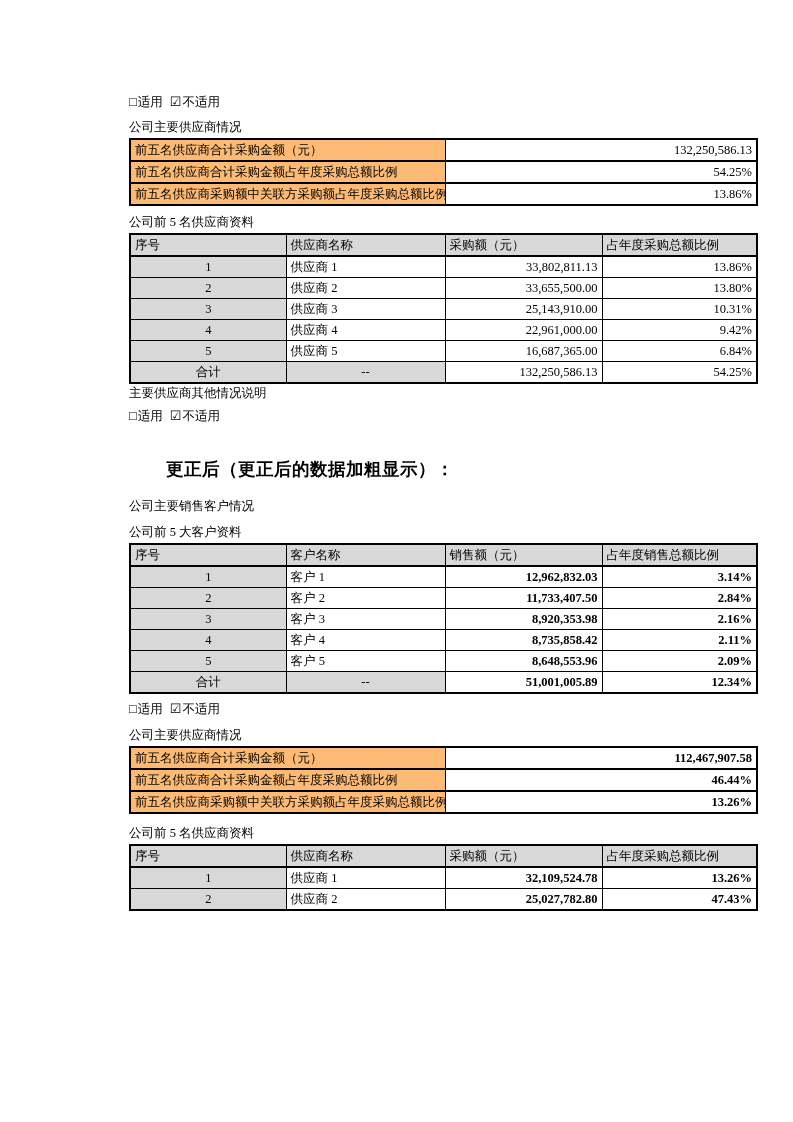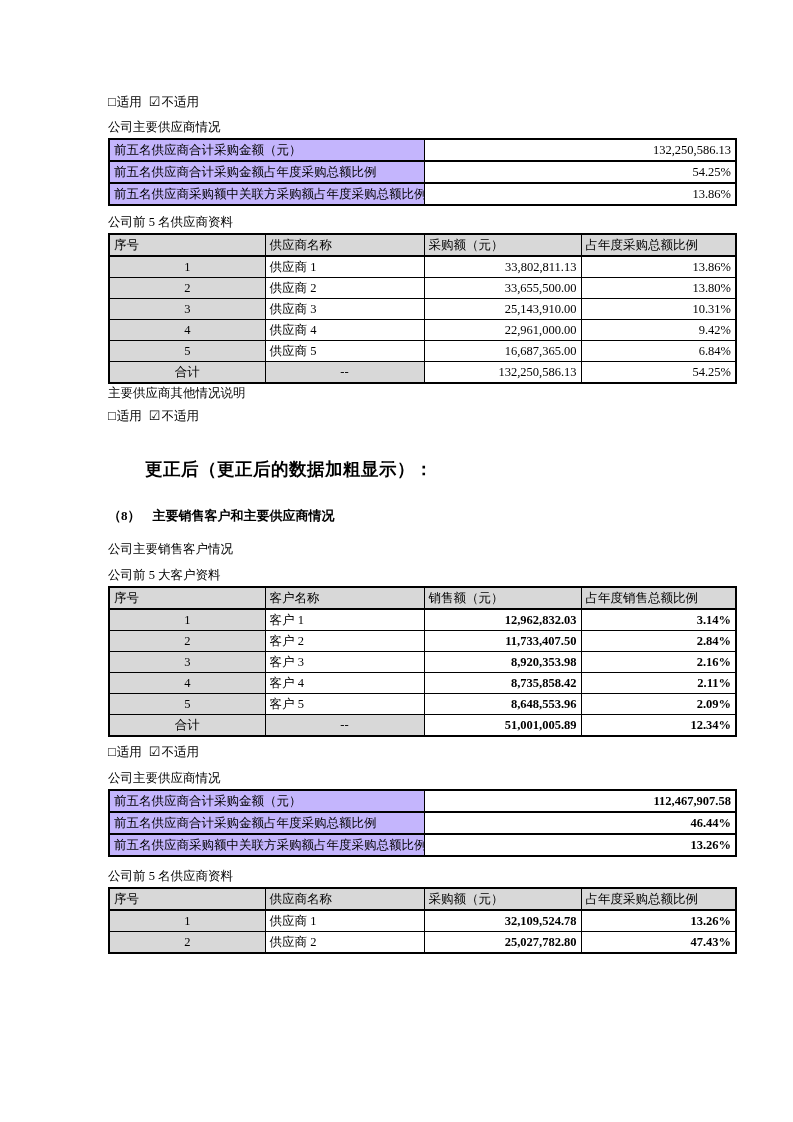--- a/index.html
+++ b/index.html
@@ -2,21 +2,21 @@
 <html><head>
 <meta charset="utf-8">
 <style>
   html,body{margin:0;padding:0;background:#ffffff;}
   body{
     width:793px;height:1122px;
     font-family:"Liberation Serif","DejaVu Serif",serif;
     color:#000;
   }
   .page{position:relative;width:793px;height:1122px;background:#fff;overflow:hidden;}
-  .content{position:absolute;left:108px;top:94px;width:627px;}
+  .content{position:absolute;left:129px;top:94px;width:627px;}
   .line{font-size:12.5px;line-height:16px;white-space:nowrap;}
   .cbline .box{font-size:13px;margin-right:1px;}
   .cbline .grp2{margin-left:7px;}
   .big-heading{
     font-size:17.5px;font-weight:bold;line-height:24px;
     margin-left:37px;letter-spacing:0.5px;white-space:nowrap;
   }
   .sec-heading{font-size:13px;font-weight:bold;line-height:17px;white-space:nowrap;}
   .sec-heading .sec-no{margin-right:12px;}
   table.tbl{
@@ -24,21 +24,21 @@
     border:2px solid #000;
   }
   table.tbl td{
     border:1px solid #000;height:20px;font-size:12.5px;line-height:14px;
     padding:0 4px;vertical-align:middle;overflow:hidden;white-space:nowrap;
   }
   
   table.summary td{border-top-width:2px;border-bottom-width:2px;}
   .c-half1{width:315px;}
   .c-half2{width:312px;}
-  .lab{background:#c4b5fd;text-align:left;padding-left:5px;}
+  .lab{background:#fdba74;text-align:left;padding-left:5px;}
   .val{text-align:right;padding-right:6px;}
   
   .c1{width:156px;}.c2{width:159px;}.c3{width:157px;}.c4{width:155px;}
   tr.head td{background:#d8d8d8;text-align:left;border-bottom-width:2px;}
   td.idx{background:#d8d8d8;text-align:center;}
   td.name{text-align:left;padding-left:7px;}
   td.num{text-align:right;padding-right:8px;}
   td.pct{text-align:right;padding-right:8px;}
   td.dash{background:#d8d8d8;text-align:center;}
   .b{font-weight:bold;}
@@ -132,23 +132,20 @@
       </table>
 
     <div class="line" style="margin-top:1px">主要供应商其他情况说明</div>
 
     <div class="line cbline" style="margin-top:7px">
       <span class="box">□</span><span>适用</span><span class="grp2"><span class="box">☑</span><span>不适用</span></span>
     </div>
 
     <div class="big-heading" style="margin-top:33px">更正后（更正后的数据加粗显示）：</div>
 
-    <div class="sec-heading" style="margin-top:26px">
-      <span class="sec-no">（8）</span><span>主要销售客户和主要供应商情况</span>
-    </div>
 
     <div class="line" style="margin-top:17px">公司主要销售客户情况</div>
 
 
     <div class="line" style="margin-top:10px">公司前 5 大客户资料</div>
 
     <table class="tbl detail" style="margin-top:3px">
       <colgroup>
           <col class="c1">
           <col class="c2">

